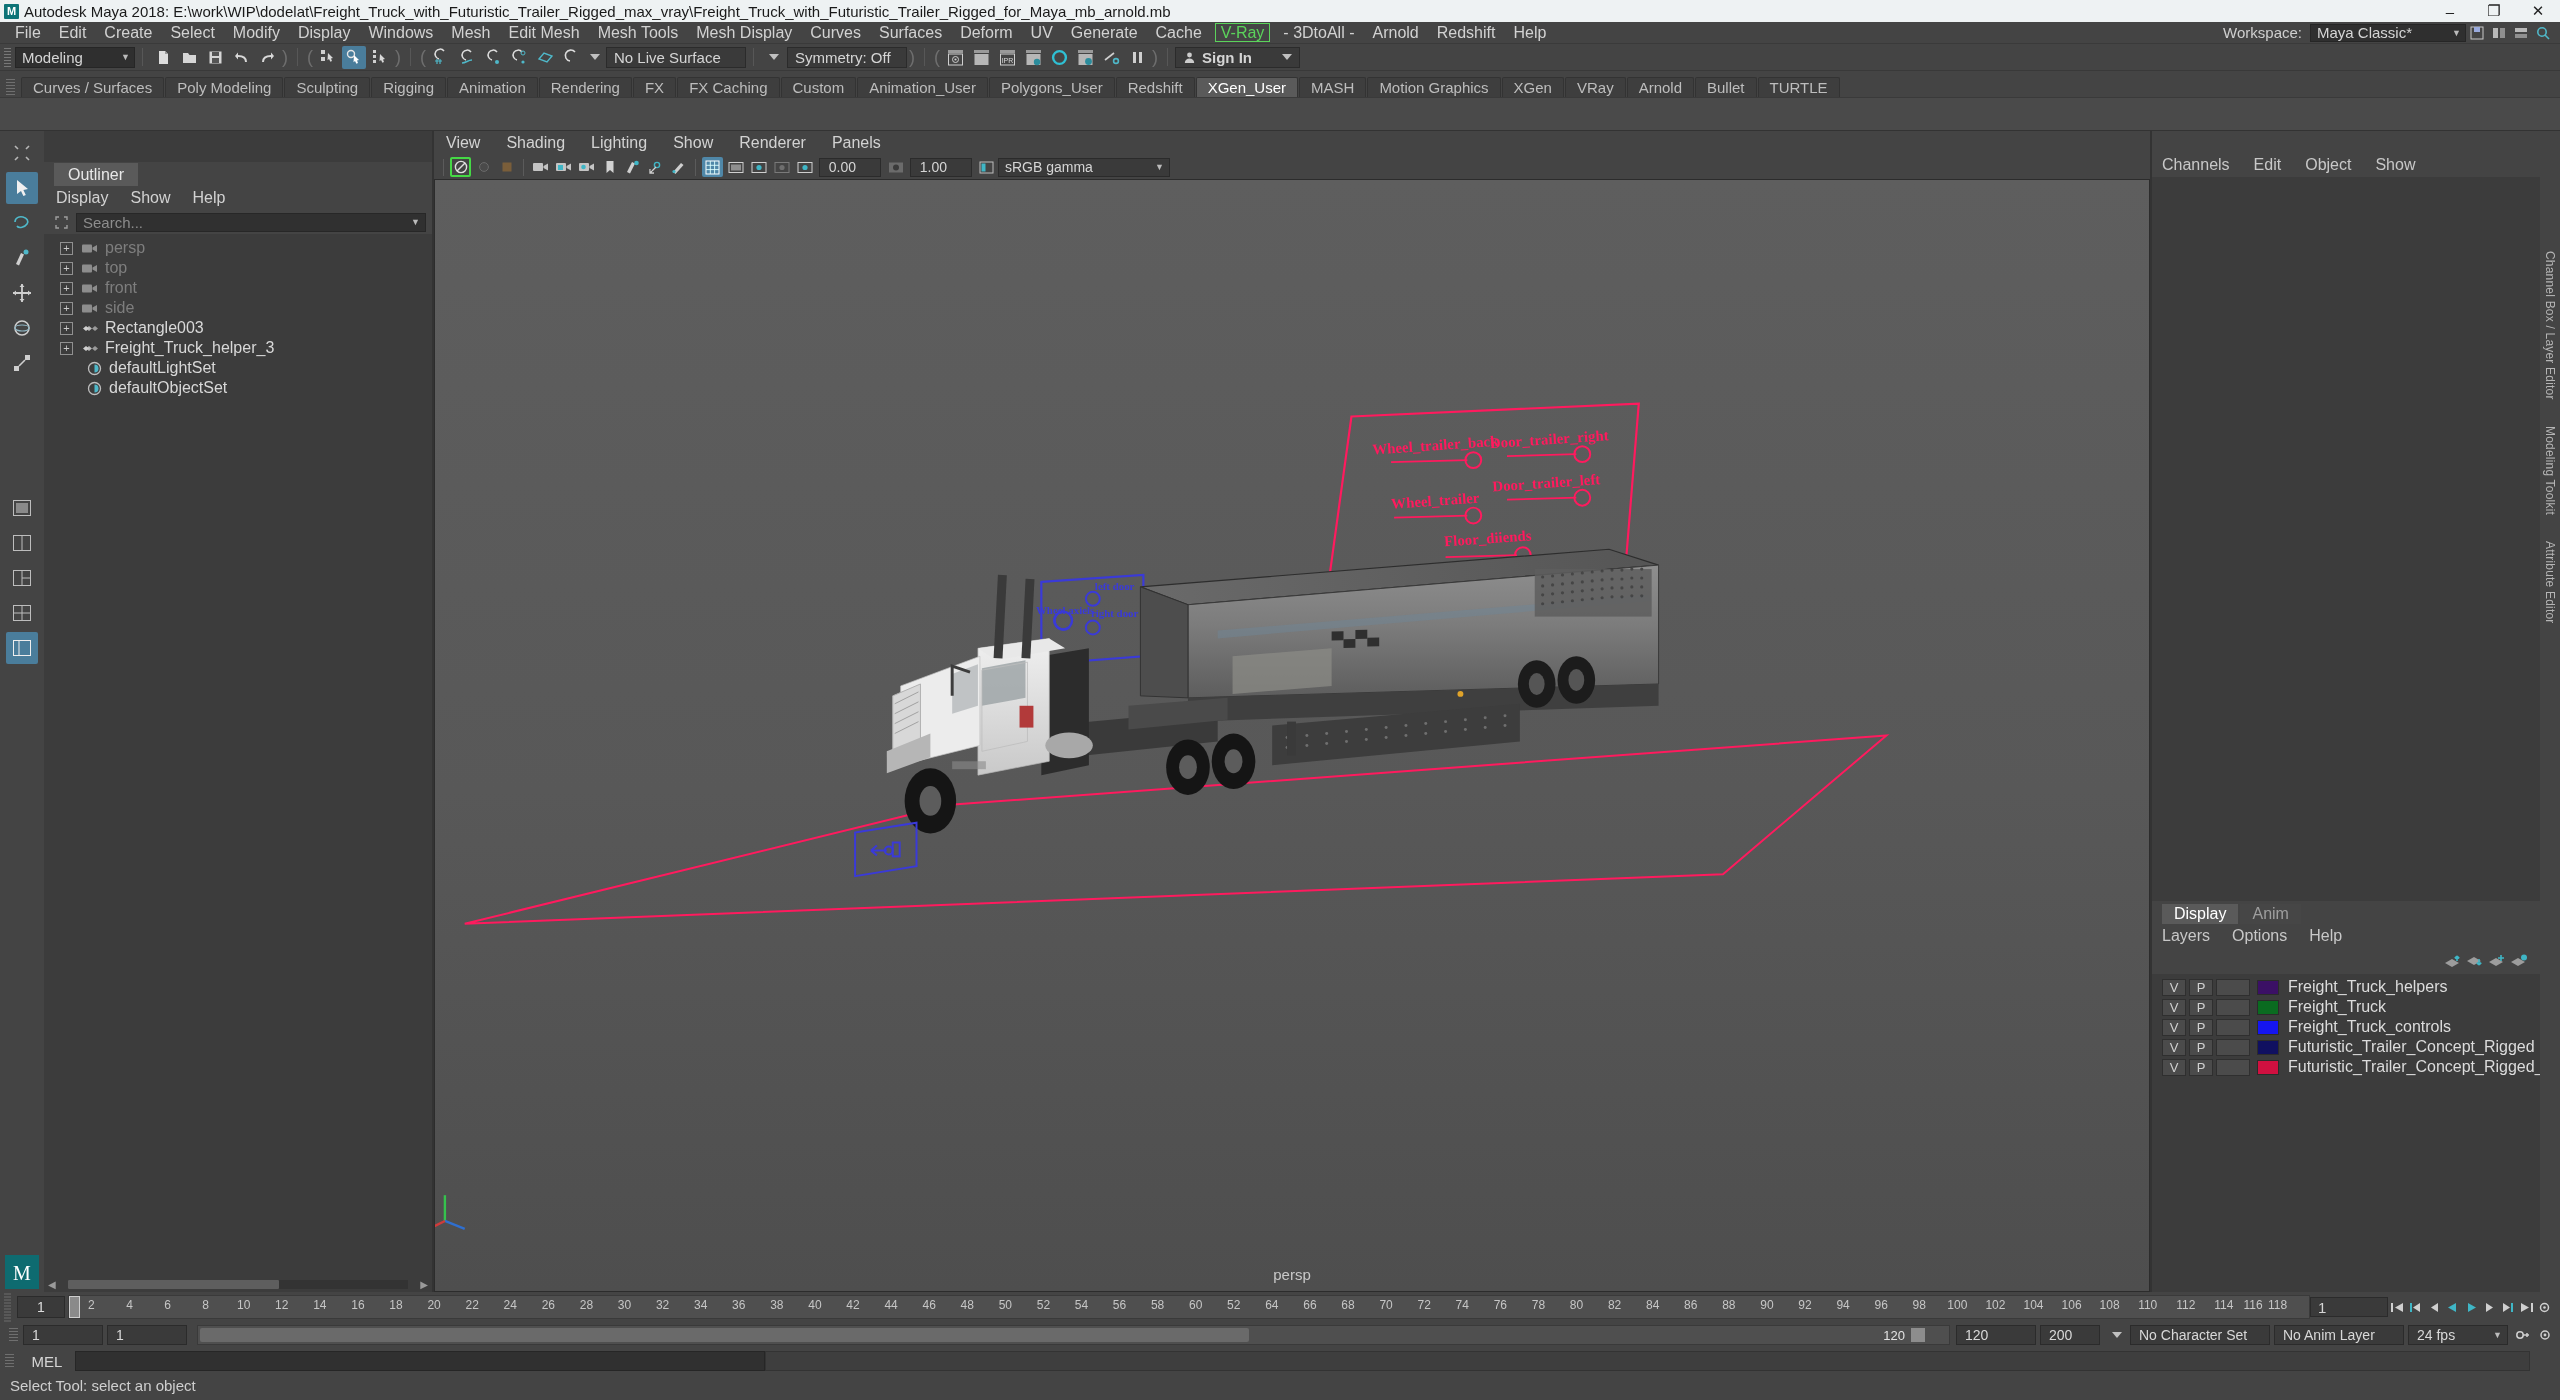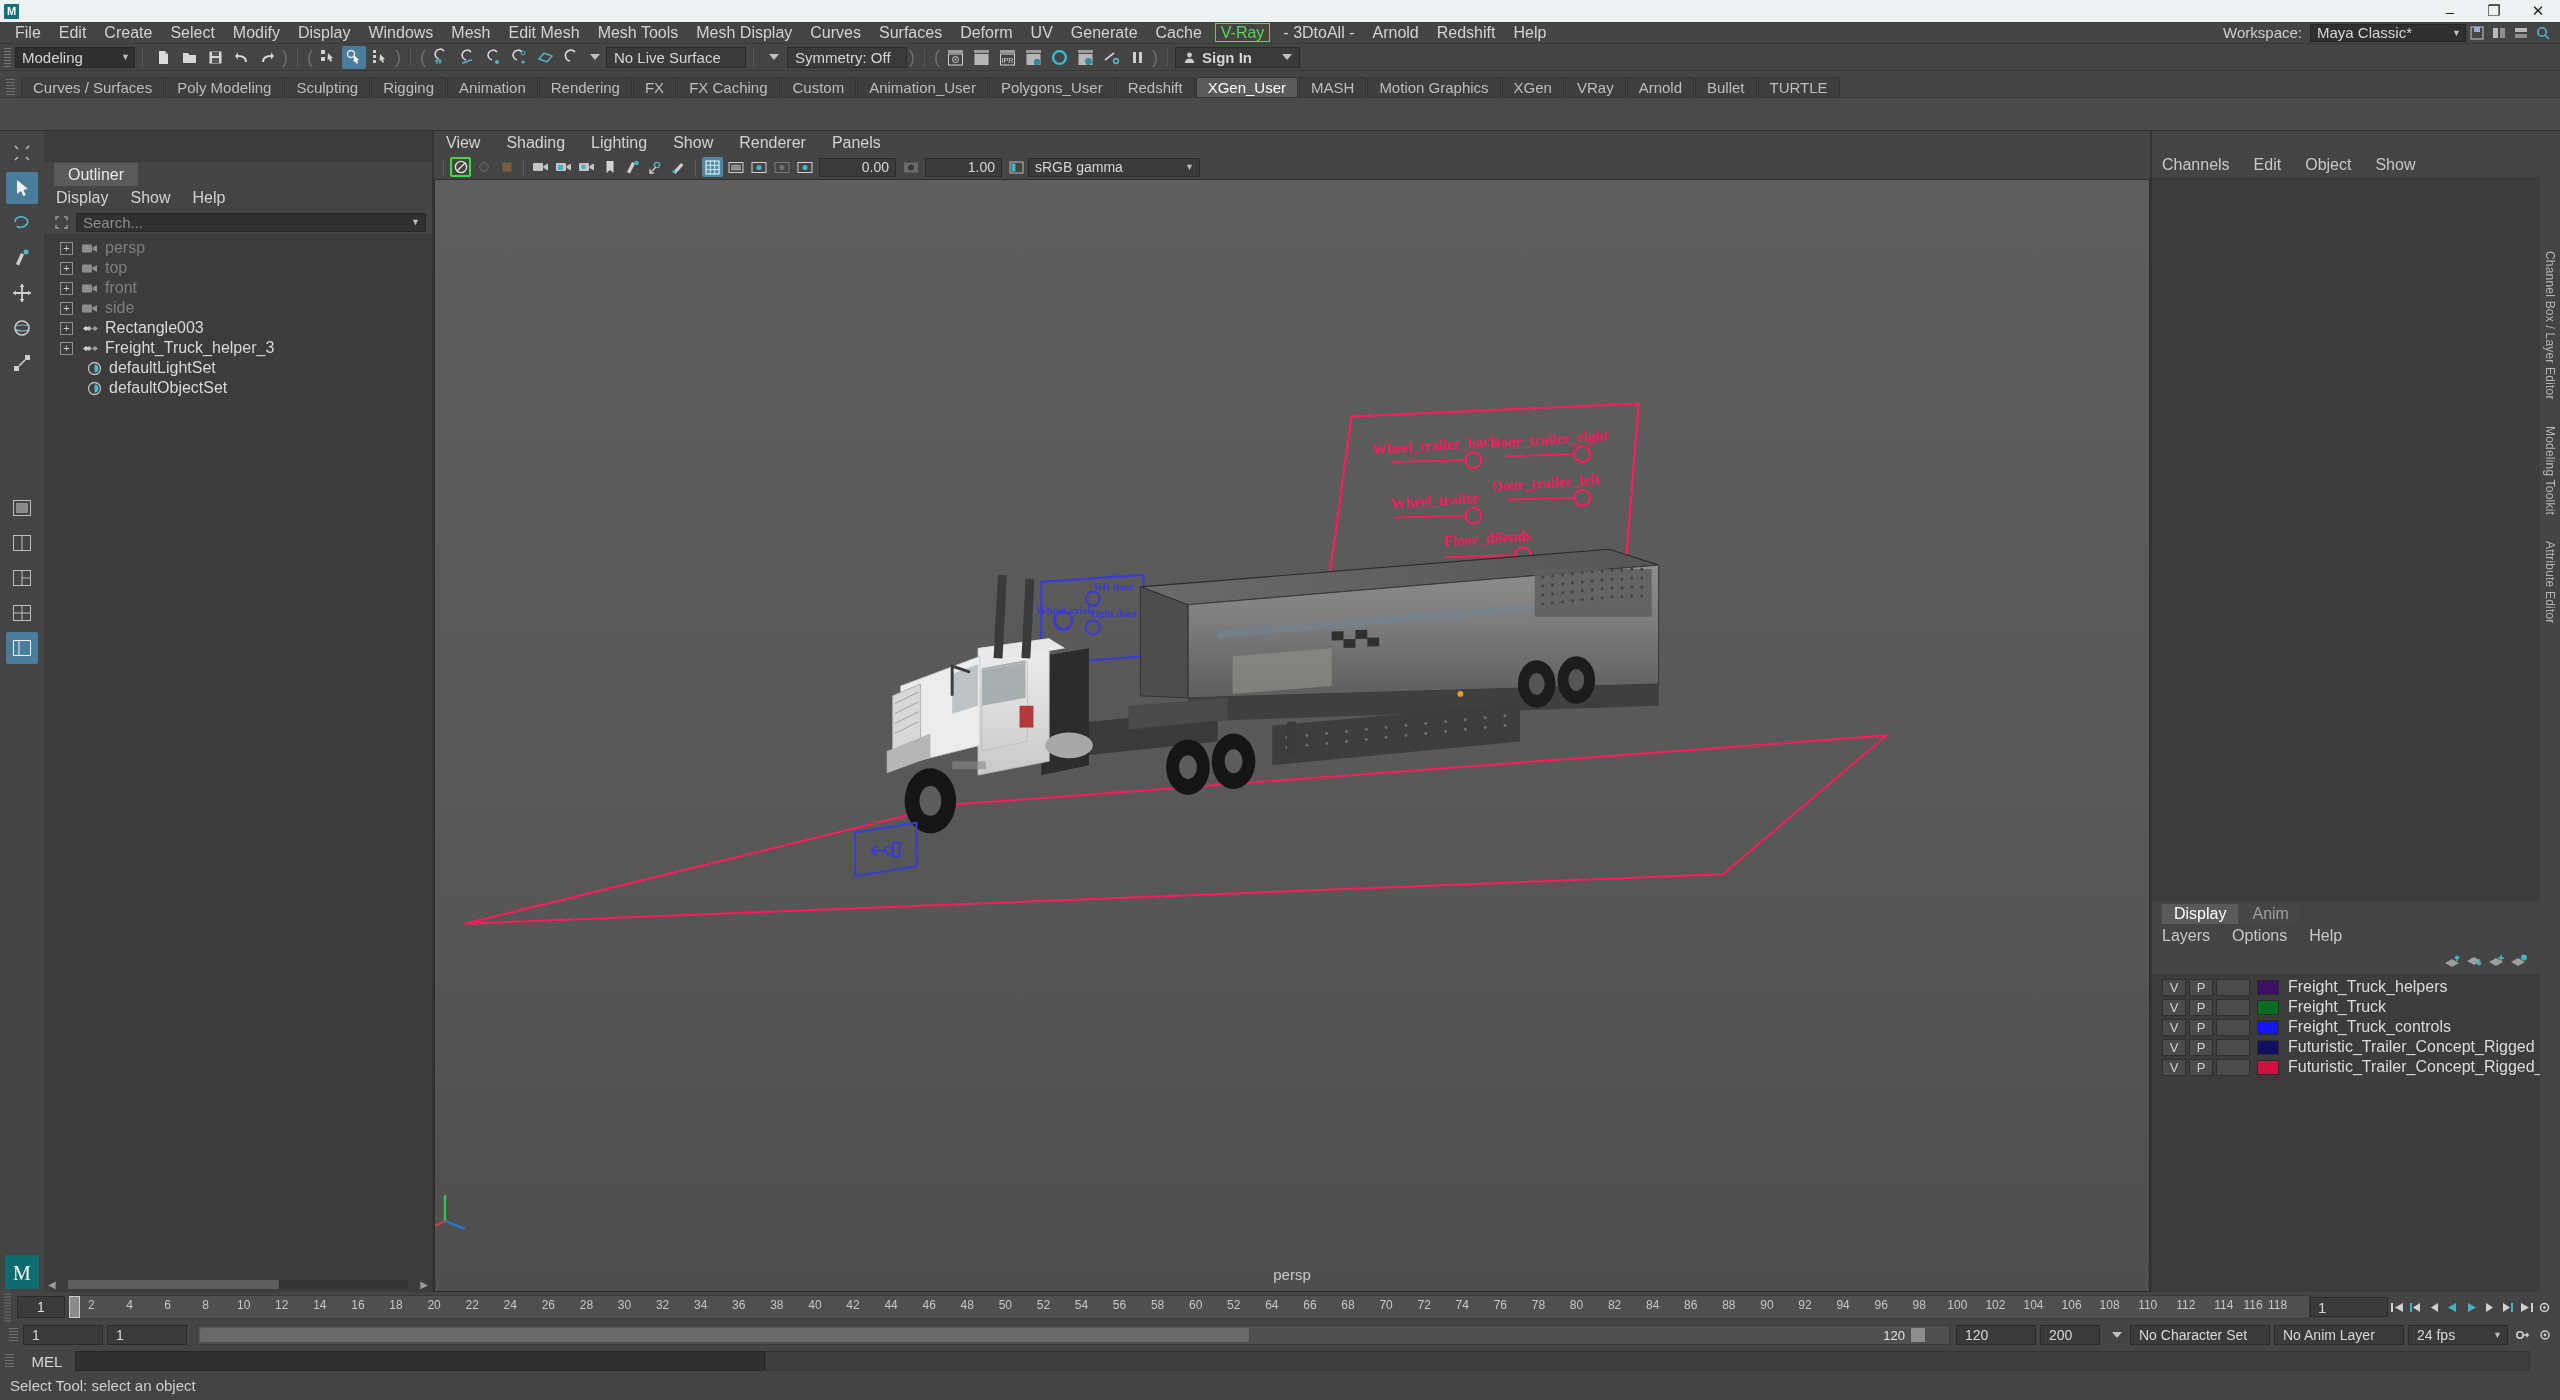--- a/index.html
+++ b/index.html
@@ -103,22 +103,22 @@
 
   
   #viewcol { flex:1; display:flex; flex-direction:column; background:#444; }
   #vpmenu { height:24px; display:flex; align-items:center; padding-left:12px; font-size:16px; background:#444;}
   #vpmenu span { margin-right:26px; color:#d2d2d2; }
   #vptools { height:24px; display:flex; align-items:center; background:#444; padding-left:4px;}
   #vptools .vsep { width:1px;height:17px;background:#5b5b5b;margin:0 5px;}
   .vb { width:21px;height:20px;display:flex;align-items:center;justify-content:center;margin:0 1px;border-radius:2px;}
   .vb.on { background:#4f87a8; }
   .vb.outl { border:2px solid #45d845; }
-  .numfld { background:#3a3a3a;border:1px solid #2b2b2b;height:19px;width:77px;display:flex;align-items:center;
-    justify-content:flex-end;padding:0 6px;font-size:14px;color:#d5d5d5;margin:0 3px;}
+  .numfld { background:#3a3a3a;border:1px solid #2b2b2b;height:19px;width:62px;display:flex;align-items:center;
+    justify-content:flex-end;padding:0 24px;font-size:14px;color:#d5d5d5;margin:0 3px;}
   .gammafld { background:#3a3a3a;border:1px solid #2b2b2b;height:19px;width:172px;display:flex;align-items:center;
     padding:0 6px;font-size:14px;color:#d5d5d5;position:relative;}
   .gammafld .dn { position:absolute;right:5px;font-size:9px;color:#bbb;}
 
   #viewport { flex:1; position:relative; background:#5a5a5a; overflow:hidden;
     border:1px solid #2c2c2c;
     background-image:linear-gradient(180deg,#5e5e5e 0%,#585858 55%,#4e4e4e 100%);}
   #vplabel { position:absolute; bottom:8px; left:50%; transform:translateX(-50%); font-size:15px; color:#c9c9c9;}
 
   
@@ -176,20 +176,21 @@
 
   .hgrip { width:9px;height:15px;margin:0 5px;
     background:repeating-linear-gradient(to bottom,#6f6f6f 0 1px,transparent 1px 3px);}
   svg { display:block; }
 </style>
 </head>
 <body>
 
 <div id="titlebar">
   <div class="mayalogo">M</div>
+  <div>Autodesk Maya 2018: E:\work\WIP\dodelat\Freight_Truck_with_Futuristic_Trailer_Rigged_max_vray\Freight_Truck_with_Futuristic_Trailer_Rigged_for_Maya_mb_arnold.mb</div>
   <div class="tspacer"></div>
   <div class="wbtn">–</div>
   <div class="wbtn">❐</div>
   <div class="wbtn close">✕</div>
 </div>
 
 <div id="menubar">
   <div class="mi">File</div>
   <div class="mi">Edit</div>
   <div class="mi">Create</div>

